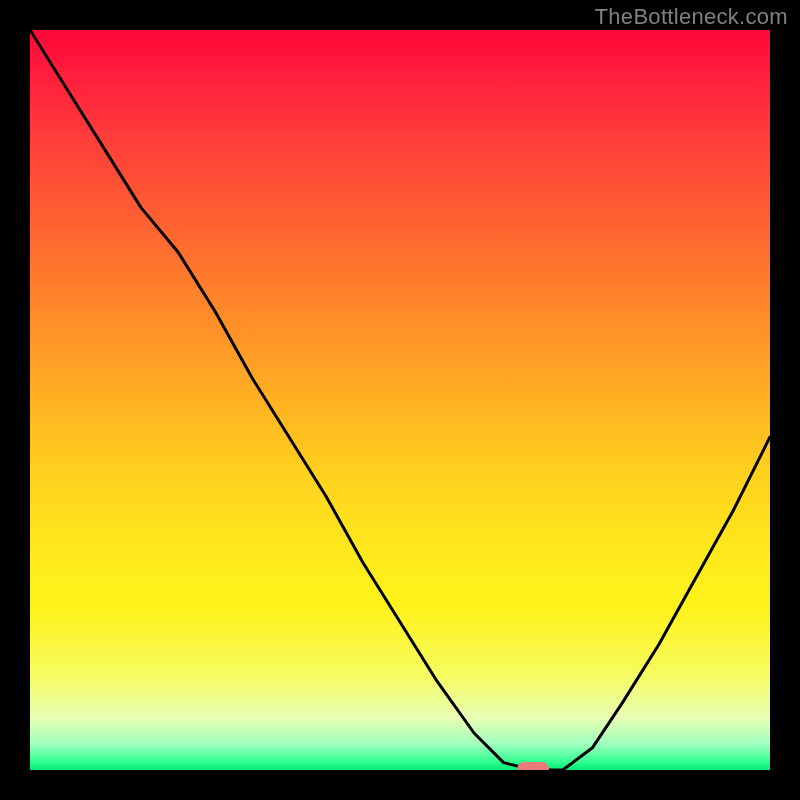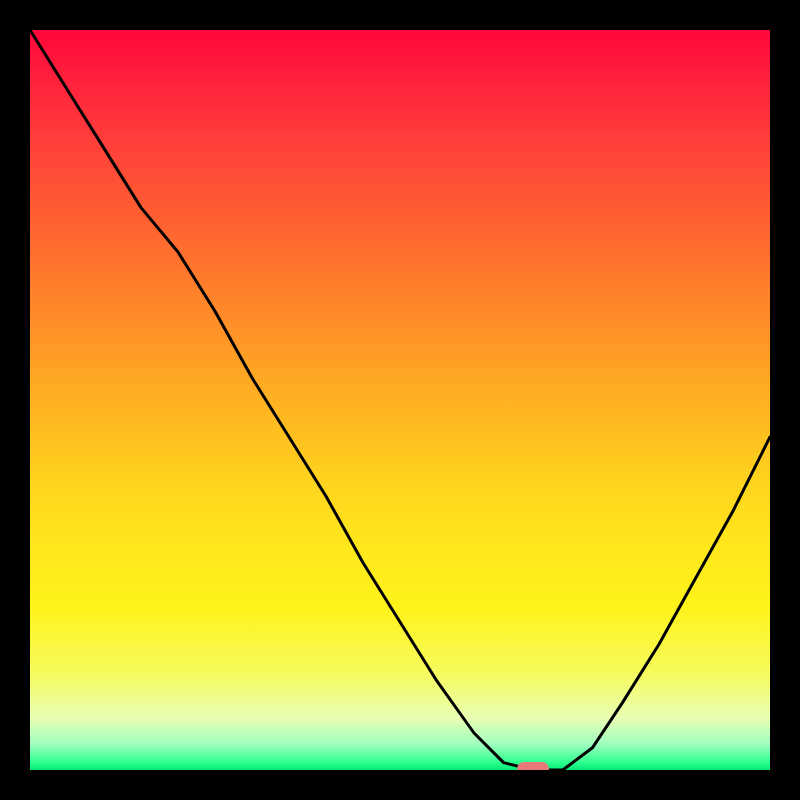--- a/index.html
+++ b/index.html
@@ -10,20 +10,21 @@
       #ff073a 0%, #ff1e3c 6%, #ff3b3b 14%, #ff6f2e 30%, #ffa424 46%,
       #ffd11e 60%, #ffe81c 70%, #fff31a 78%, #f6fb5f 87%, #e8ffb4 93%,
       #9fffbe 96.5%, #2dff8e 99%, #00e876 100%)}
   .curve{position:absolute;inset:0}
   .marker{position:absolute;width:32px;height:14px;border-radius:7px;background:#ea7a7a;transform:translate(-50%,-50%)}
 </style>
 </head>
 <body>
 
 <div class="frame">
+  <div class="watermark">TheBottleneck.com</div>
   <div class="plot">
     <div class="gradient"></div>
     <svg class="curve" viewBox="0 0 740 740" preserveAspectRatio="none">
       <path fill="none" stroke="#000" stroke-width="3" stroke-linecap="round" stroke-linejoin="round" d="M0.0 0.0 L37.0 59.2 L74.0 118.4 L111.0 177.6 L148.0 222.0 L185.0 281.2 L222.0 347.8 L259.0 407.0 L296.0 466.2 L333.0 532.8 L370.0 592.0 L407.0 651.2 L444.0 703.0 L473.6 732.6 L503.2 740.0 L532.8 740.0 L562.4 717.8 L592.0 673.4 L629.0 614.2 L666.0 547.6 L703.0 481.0 L740.0 407.0"></path>
     </svg>
     <div class="marker" style="left: 503.2px; top: 738.52px;"></div>
   </div>
 </div>
 
 </body></html>

